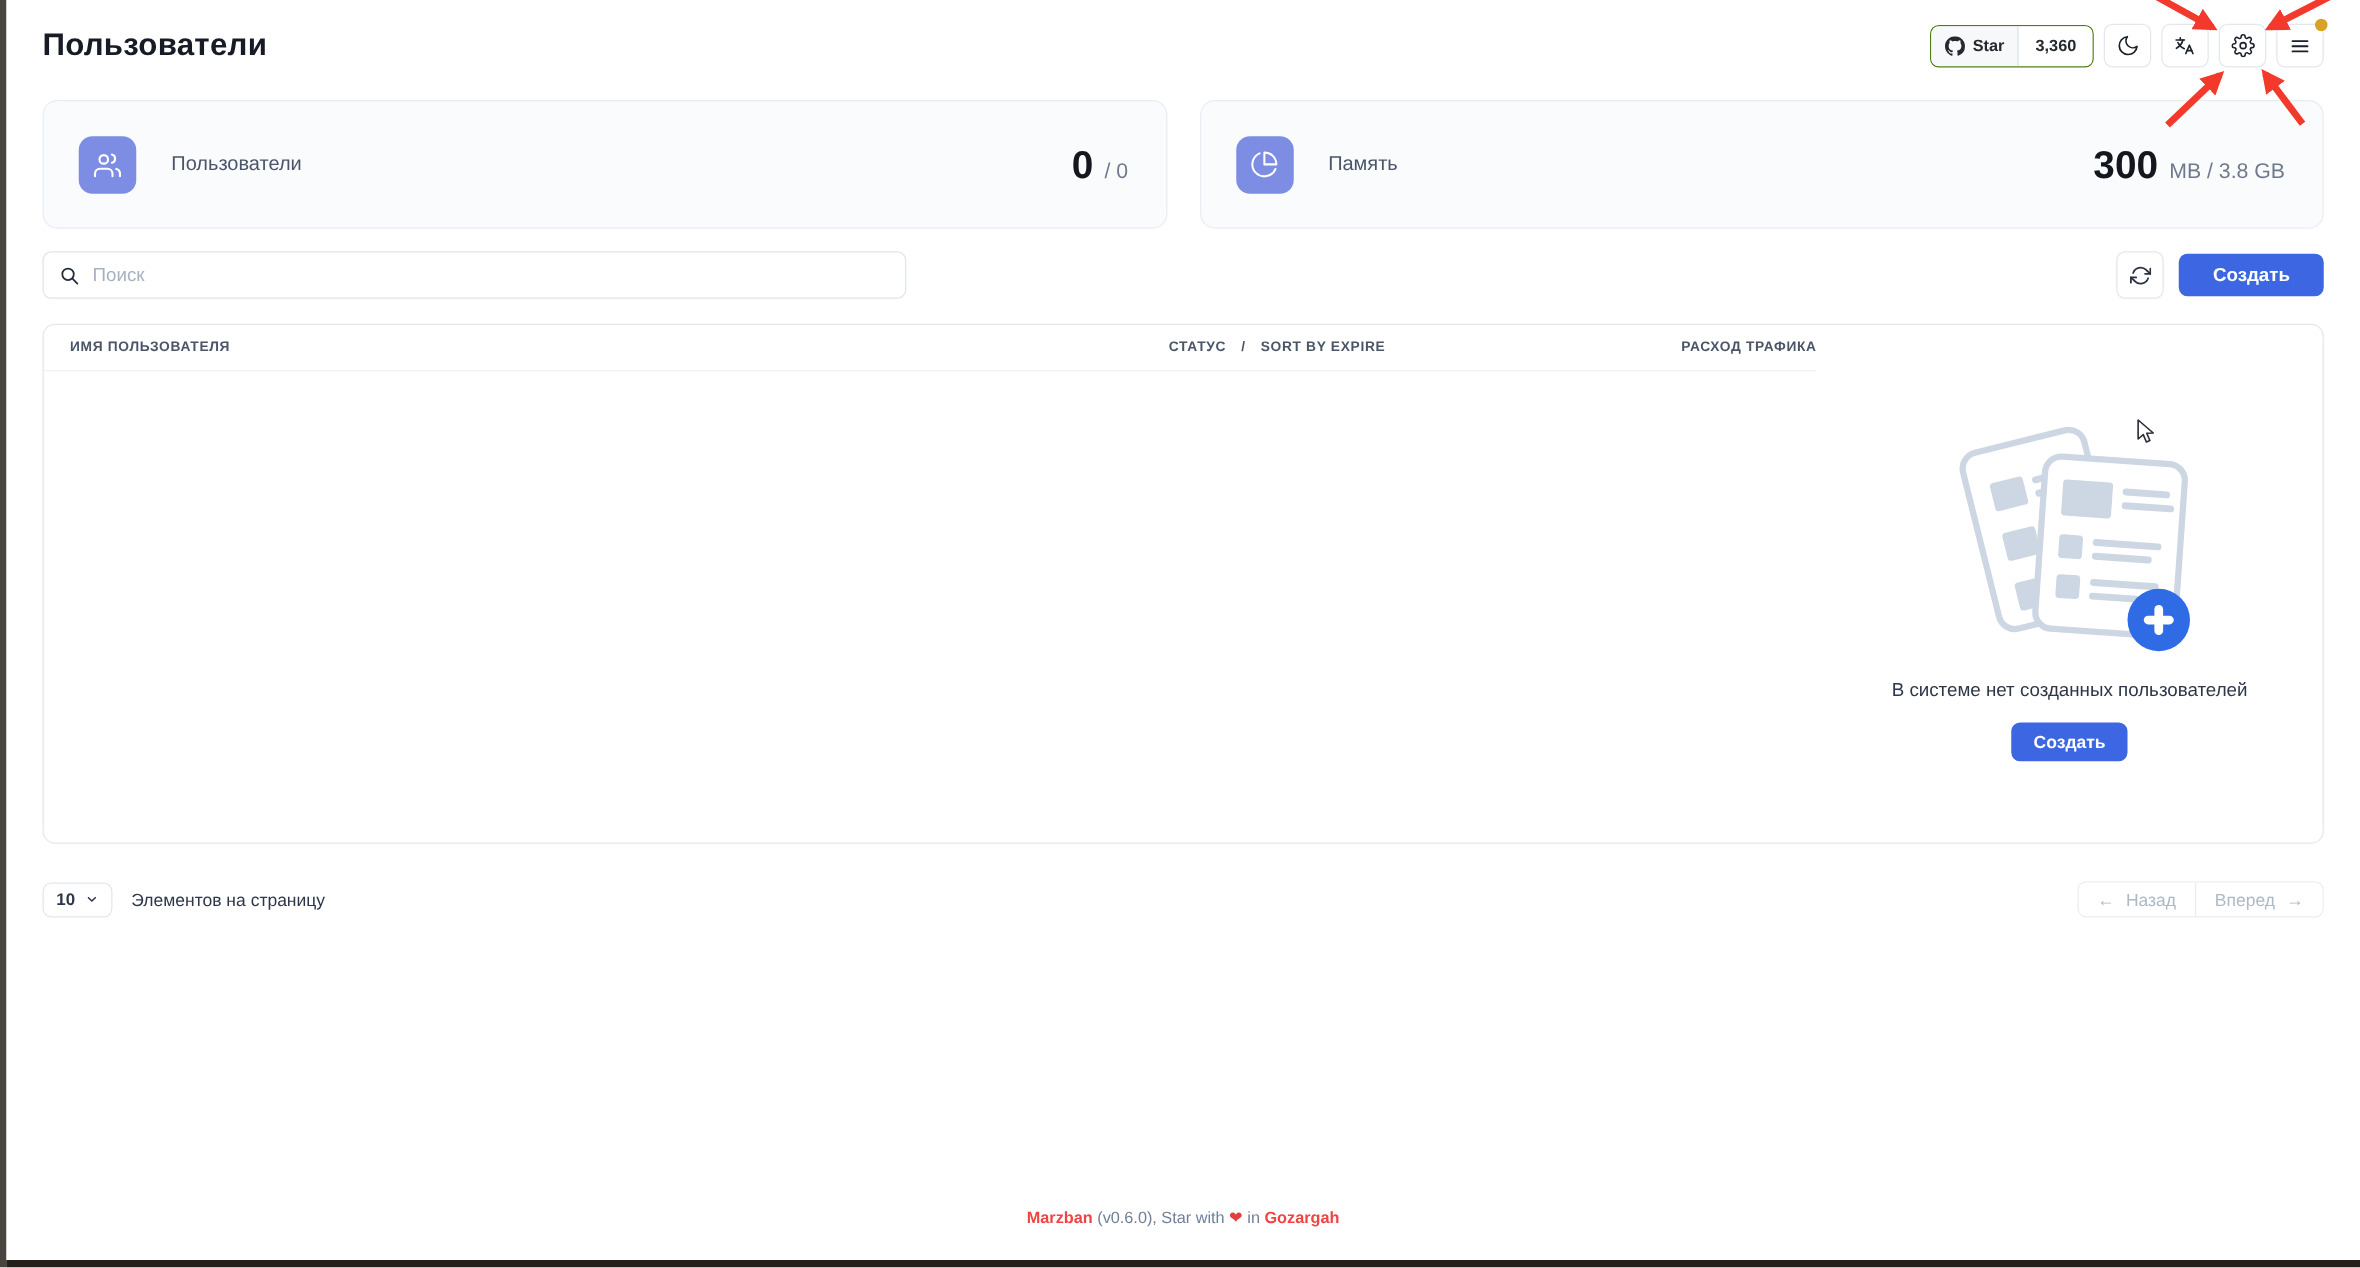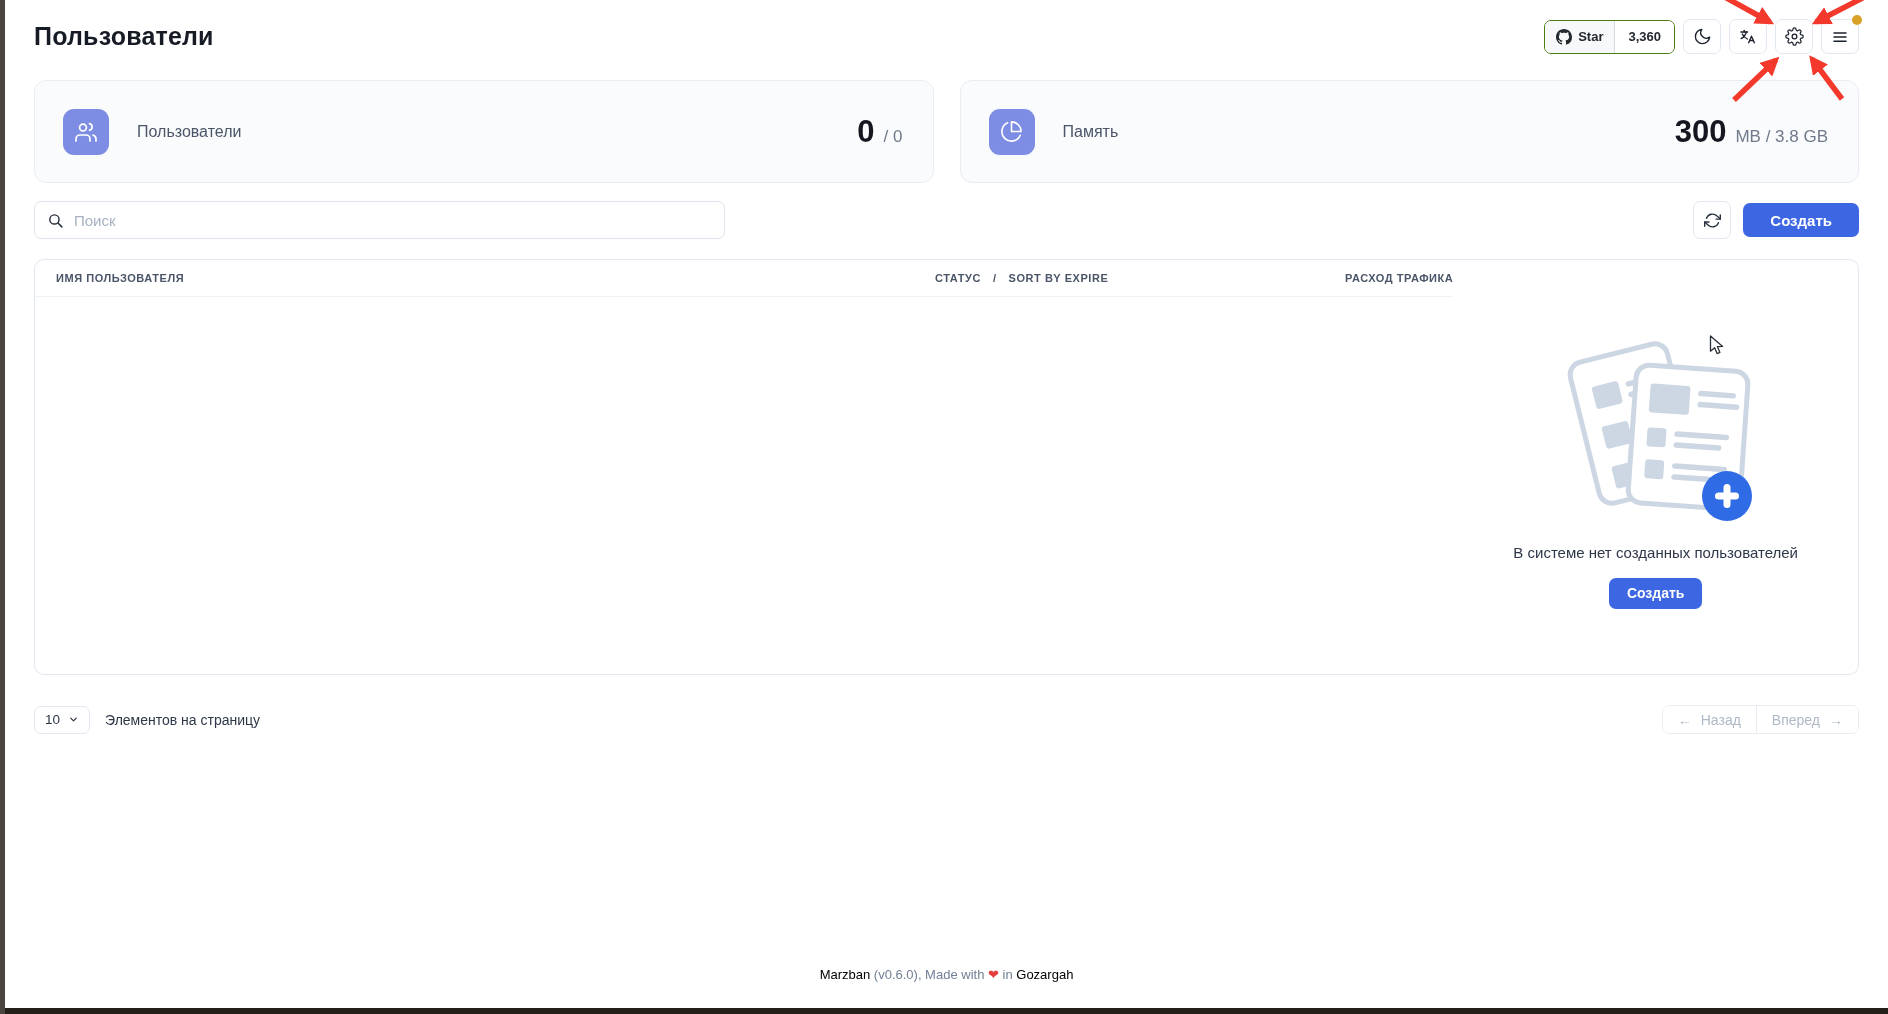--- a/index.html
+++ b/index.html
@@ -61,31 +61,31 @@
   .th-status  { flex:0 0 410px; display:flex; align-items:flex-end; gap:12px; cursor:pointer; }
   .th-traffic { flex:1; }
   .tbody { flex:1; display:flex; flex-direction:column; align-items:center; justify-content:center; }
   .empty-text { margin-top:20px; font-size:15px; font-weight:500; color:#2D3748; }
   .create-btn-sm { margin-top:17px; height:31px; padding:0 18px; background:#3D66E2; border:none; border-radius:7px;
                    color:#fff; font-size:14px; font-weight:700; cursor:pointer; font-family:"Liberation Sans", sans-serif; }
 
   
   .pagination-row { display:flex; align-items:center; margin-top:30px; }
   .page-size { height:28px; border:1px solid #E2E8F0; border-radius:7px; background:#fff; cursor:pointer;
-               display:flex; align-items:center; gap:8px; padding:0 10px; font-size:13.5px; font-weight:400; color:#2D3748; }
+               display:flex; align-items:center; gap:8px; padding:0 10px; font-size:13.5px; font-weight:700; color:#2D3748; }
   .per-page-label { margin-left:15px; font-size:14px; color:#2D3748; }
   .pager { margin-left:auto; display:flex; border:1px solid #E9EDF2; border-radius:7px; overflow:hidden; background:#fff; }
   .pager-btn { height:27px; display:flex; align-items:center; gap:9px; padding:0 15px;
                font-size:14px; color:#AEB8C6; background:#fff; border:none; cursor:default;
                font-family:"Liberation Sans", sans-serif; }
   .pager-btn + .pager-btn { border-left:1px solid #E9EDF2; }
 
   
   .footer { position:absolute; left:0; right:0; bottom:26px; text-align:center; font-size:13px; color:#718096; }
-  .footer .link { color:#000000; cursor:pointer; }
+  .footer .link { color:#ef4444; cursor:pointer;font-weight:bold; }
   .footer .heart { color:#E53E3E; font-family:"DejaVu Sans", sans-serif; font-size:13px; }
 
   
   .arrows-overlay { position:absolute; left:1650px; top:0; width:238px; height:112px; z-index:60; pointer-events:none; overflow:hidden; }
   .cursor-overlay { position:absolute; left:1709px; top:335px; z-index:60; pointer-events:none; }
 </style>
 </head>
 <body>
 
 <div class="edge-left"></div>
@@ -256,21 +256,21 @@
       </button>
       <button class="pager-btn">
         <span>Вперед</span>
         <span>→</span>
       </button>
     </div>
   </div>
 
   <div class="footer">
     <span class="link">Marzban</span>
-    <span>(v0.6.0), Made with</span>
+    <span>(v0.6.0), Star with</span>
     <span class="heart">❤</span>
     <span>in</span>
     <span class="link">Gozargah</span>
   </div>
 </div>
 
 <svg class="arrows-overlay" viewBox="0 0 238 112">
   <defs>
     <marker id="ah" viewBox="0 0 10 10" refX="7.5" refY="5" markerWidth="3.4" markerHeight="3.4" orient="auto-start-reverse">
       <path d="M0 0 L10 5 L0 10 z" fill="#F2392C"></path>

